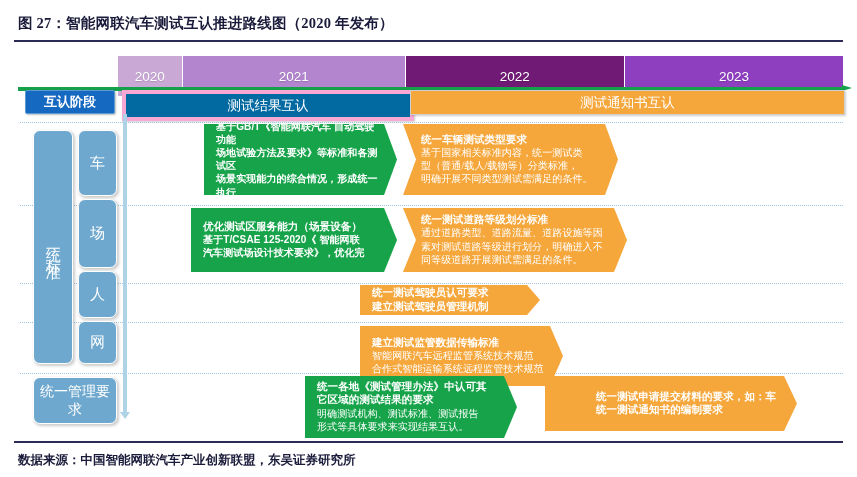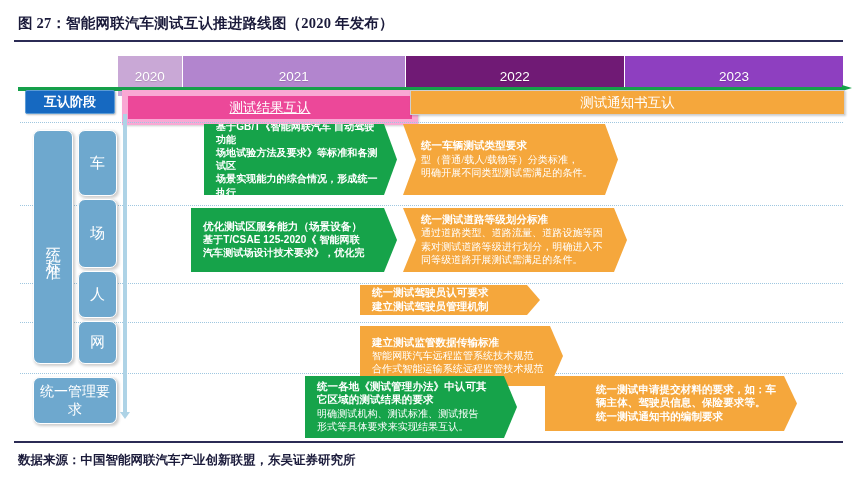--- a/index.html
+++ b/index.html
@@ -51,25 +51,24 @@
   
   .phase-label{
     position:absolute;left:25px;top:90px;width:88px;height:22px;
     background:#1669c1;color:#ffffff;font-size:13px;font-weight:bold;
     display:flex;align-items:center;justify-content:center;
     border:1px solid #5b9bd5;border-radius:2px;
     box-shadow:1px 1px 2px rgba(0,0,0,.25);
   }
   .phase-green{
     position:absolute;left:122px;top:90px;width:284px;height:23px;
-    background:#ec4899;color:#ffffff;font-size:13.5px;
-    display:flex;align-items:center;justify-content:center;
-    border:6px solid #f9a8d4;
+    background:#0369a1;color:#ffffff;font-size:13.5px;
+    display:flex;align-items:center;justify-content:center;
+    border:4px solid #f9a8d4;
     box-shadow:1px 1px 2px rgba(0,0,0,.2);
-    text-decoration:underline;
   }
   .phase-orange{
     position:absolute;left:410px;top:90px;width:433px;height:23px;
     background:#f5a73c;color:#ffffff;font-size:13.5px;
     display:flex;align-items:center;justify-content:center;
     border:1px solid #cfcfcf;
     box-shadow:1px 1px 2px rgba(0,0,0,.2);
   }
 
   
@@ -174,20 +173,21 @@
     <div class="tx b">基于GB/T《智能网联汽车 自动驾驶功能</div>
     <div class="tx b">场地试验方法及要求》等标准和各测试区</div>
     <div class="tx b">场景实现能力的综合情况，形成统一执行</div>
     <div class="tx b">的自动驾驶功能测试方法。</div>
   </div>
 </div>
 
 <div class="chev o cut-both b2">
   <div class="body" style="padding-left:18px;">
     <div class="hd">统一车辆测试类型要求</div>
+    <div class="tx">基于国家相关标准内容，统一测试类</div>
     <div class="tx">型（普通/载人/载物等）分类标准，</div>
     <div class="tx">明确开展不同类型测试需满足的条件。</div>
   </div>
 </div>
 
 <div class="chev g cut b3">
   <div class="body">
     <div class="hd">优化测试区服务能力（场景设备）</div>
     <div class="tx b">基于T/CSAE 125-2020《 智能网联</div>
     <div class="tx b">汽车测试场设计技术要求》，优化完</div>
@@ -223,19 +223,18 @@
     <div class="hd">统一各地《测试管理办法》中认可其</div>
     <div class="hd">它区域的测试结果的要求</div>
     <div class="tx">明确测试机构、测试标准、测试报告</div>
     <div class="tx">形式等具体要求来实现结果互认。</div>
   </div>
 </div>
 
 <div class="chev o cut b8">
   <div class="body">
     <div class="hd">统一测试申请提交材料的要求，如：车</div>
-    <div class="hd">辆主体、驾驶员信息、保险要求等。</div>
     <div class="hd">统一测试通知书的编制要求</div>
   </div>
 </div>
 
 <div class="rule-bottom"></div>
 <div class="src-note">数据来源：中国智能网联汽车产业创新联盟，东吴证券研究所</div>
 
 </body></html>

